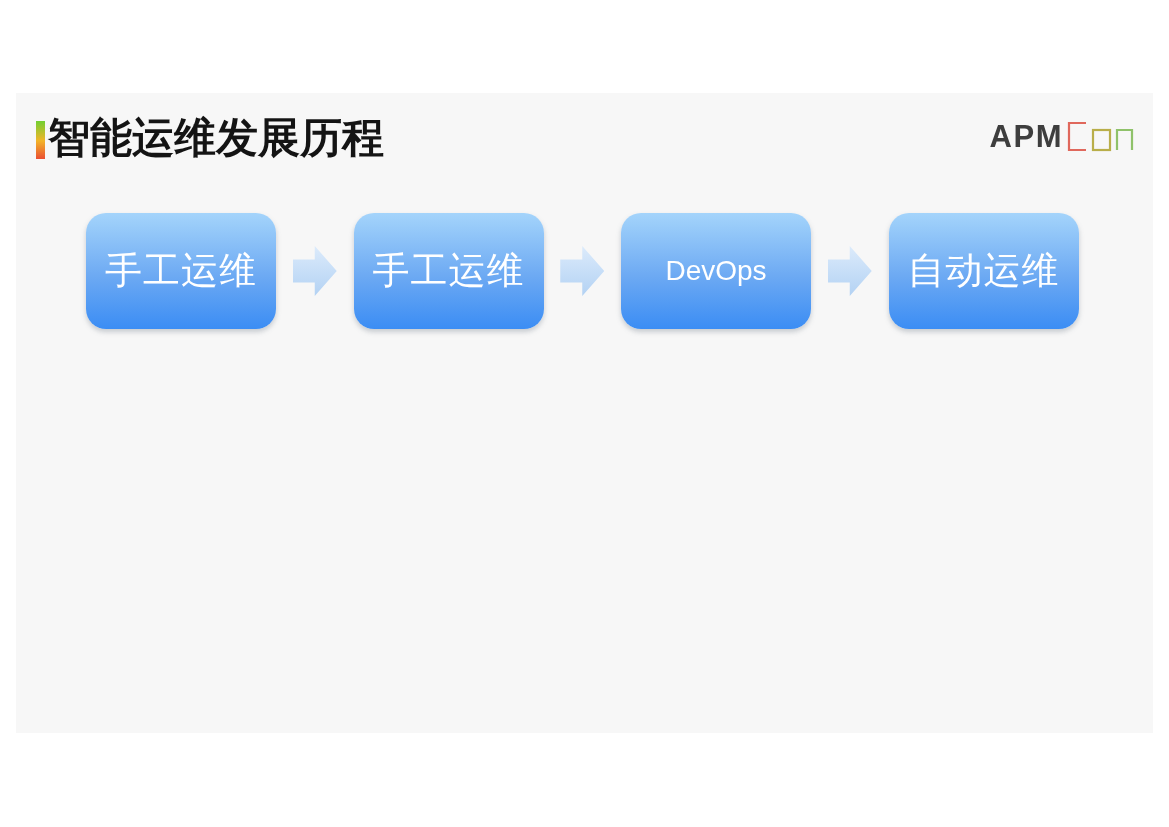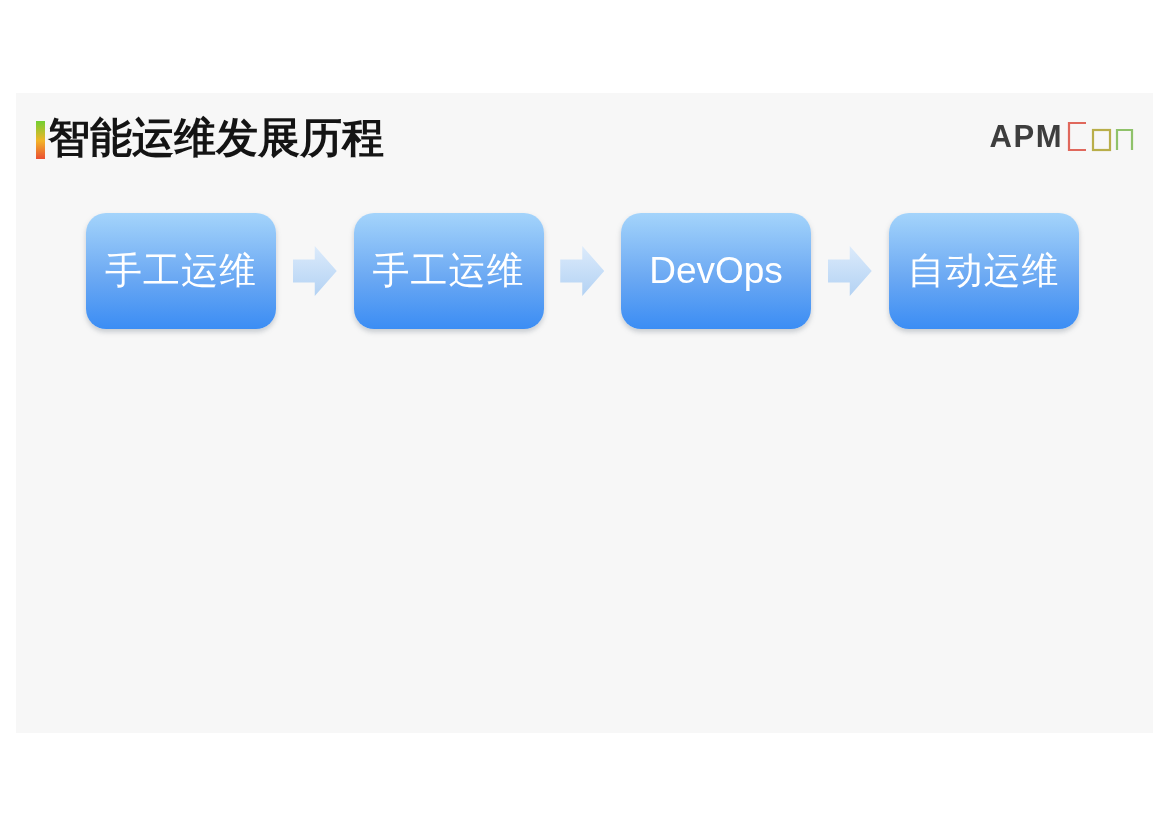--- a/index.html
+++ b/index.html
@@ -73,21 +73,21 @@
     color: #ffffff;
   }
   .stage-label-zh {
     font-family: "Liberation Serif", "DejaVu Serif", serif;
     font-size: 37px;
     letter-spacing: 1px;
     white-space: nowrap;
   }
   .stage-label-en {
     font-family: "Liberation Sans", "DejaVu Sans", sans-serif;
-    font-size: 37px;
+    font-size: 28px;
     font-weight: 500;
     white-space: nowrap;
   }
   .arrow-gap {
     width: 77.5px; height: 116px;
     flex: 0 0 auto;
     display: flex; align-items: center; justify-content: center;
   }
   .block-arrow {
     width: 44px; height: 50px;

